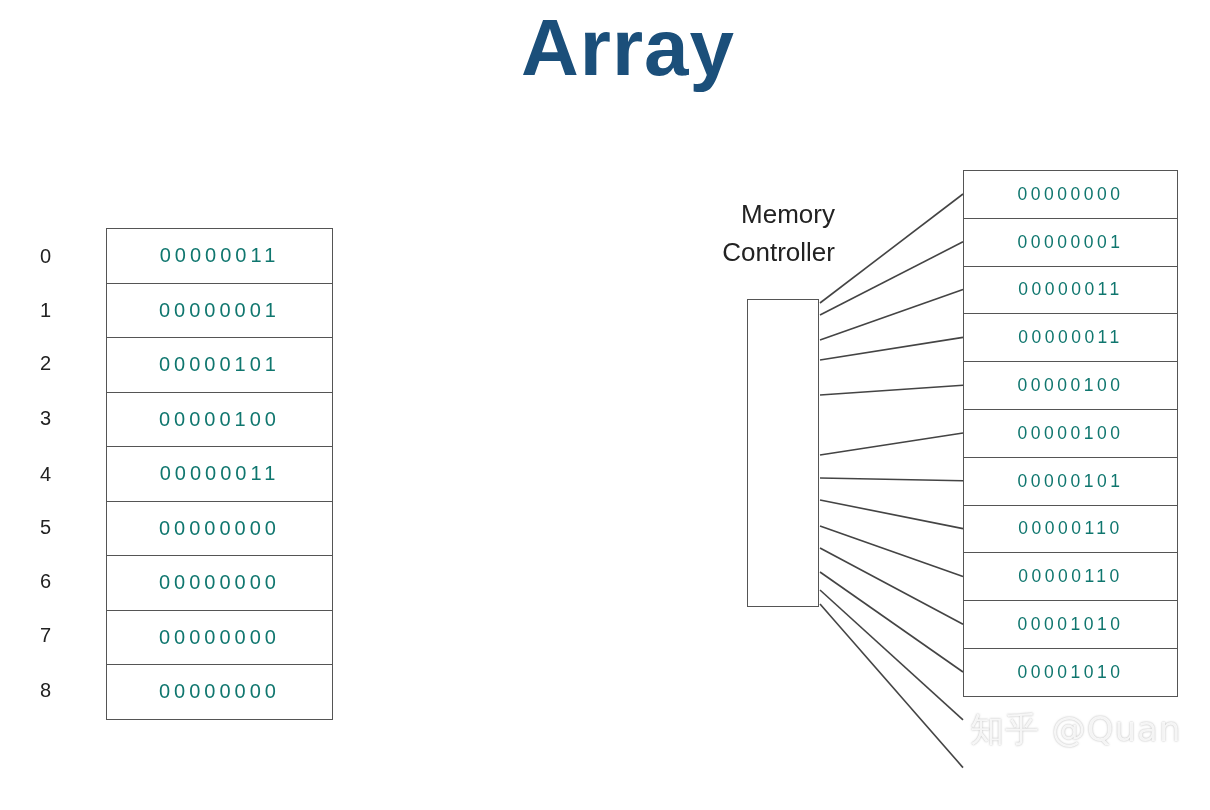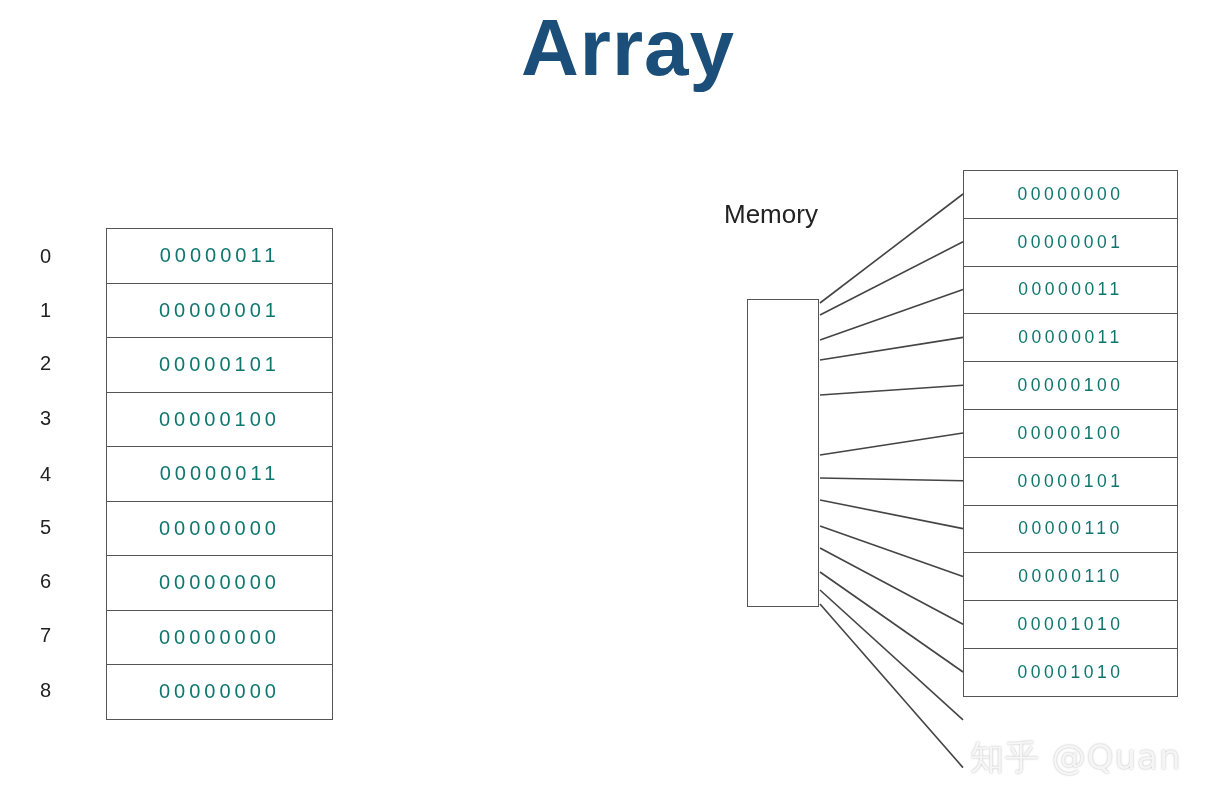--- a/index.html
+++ b/index.html
@@ -4,24 +4,24 @@
 <style>
   html, body { margin: 0; padding: 0; background: #ffffff; }
   body { width: 1210px; height: 810px; position: relative; overflow: hidden; font-family: "Liberation Sans", sans-serif; }
   .title { position: absolute; left: 0; width: 1256px; top: 2px; text-align: center; font-family: "Liberation Sans", sans-serif; font-weight: bold; font-size: 80px; color: #1b4f7a; letter-spacing: 1px; }
   .idx { position: absolute; left: 40px; width: 20px; font-family: "Liberation Sans", sans-serif; font-size: 20px; color: #222; }
   .left-table { position: absolute; left: 106px; top: 228px; width: 225px; border: 1.5px solid #555; border-bottom: none; }
   .cell { box-sizing: border-box; border-bottom: 1.5px solid #555; display: flex; align-items: center; justify-content: center; font-family: Liberation Sans, sans-serif; font-size: 20px; letter-spacing: 4px; color: #0f766e; }
   .left-table .cell { height: 54.5px; }
   .right-table { position: absolute; left: 963px; top: 170px; width: 213px; border: 1.5px solid #555; border-bottom: none; }
   .right-table .cell { height: 47.8px; font-size: 17.5px; letter-spacing: 3.5px; }
-  .mc-label { position: absolute; left: 724px; top: 195px; width: 155px; text-align: left; font-family: "Liberation Sans", sans-serif; font-size: 26px; line-height: 38px; color: #222; }
+  .mc-label { position: absolute; left: 680px; top: 195px; width: 155px; text-align: right; font-family: "Liberation Sans", sans-serif; font-size: 26px; line-height: 38px; color: #222; }
   .controller { position: absolute; left: 747px; top: 299px; width: 72px; height: 308px; box-sizing: border-box; border: 1.5px solid #555; background: #fff; }
   svg.wires { position: absolute; left: 0; top: 0; width: 1210px; height: 810px; pointer-events: none; }
-  .watermark { position: absolute; left: 970px; top: 735px; font-family: "DejaVu Sans", sans-serif; font-size: 34px; color: rgba(255,255,255,0.85); text-shadow: 0 0 2px rgba(120,120,120,0.6); letter-spacing: 1px; }
+  .watermark { position: absolute; left: 970px; top: 707px; font-family: "DejaVu Sans", sans-serif; font-size: 34px; color: rgba(255,255,255,0.85); text-shadow: 0 0 2px rgba(120,120,120,0.6); letter-spacing: 1px; }
 </style>
 </head>
 <body>
 
 <div class="title">Array</div>
 
 <div>
   <div class="idx" style="top:245px">0</div>
   <div class="idx" style="top:299px">1</div>
   <div class="idx" style="top:352px">2</div>
@@ -40,20 +40,21 @@
   <div class="cell">00000100</div>
   <div class="cell">00000011</div>
   <div class="cell">00000000</div>
   <div class="cell">00000000</div>
   <div class="cell">00000000</div>
   <div class="cell">00000000</div>
 </div>
 
 <div class="mc-label">
   <div>Memory</div>
+  <div>Controller</div>
 </div>
 
 <svg class="wires" viewBox="0 0 1210 810">
   <g id="wire-group" stroke="#444" stroke-width="1.6" fill="none">
       <line x1="820" y1="303" x2="963" y2="194"></line>
       <line x1="820" y1="315" x2="963" y2="241.8"></line>
       <line x1="820" y1="340" x2="963" y2="289.6"></line>
       <line x1="820" y1="360" x2="963" y2="337.4"></line>
       <line x1="820" y1="395" x2="963" y2="385.2"></line>
       <line x1="820" y1="455" x2="963" y2="433"></line>

